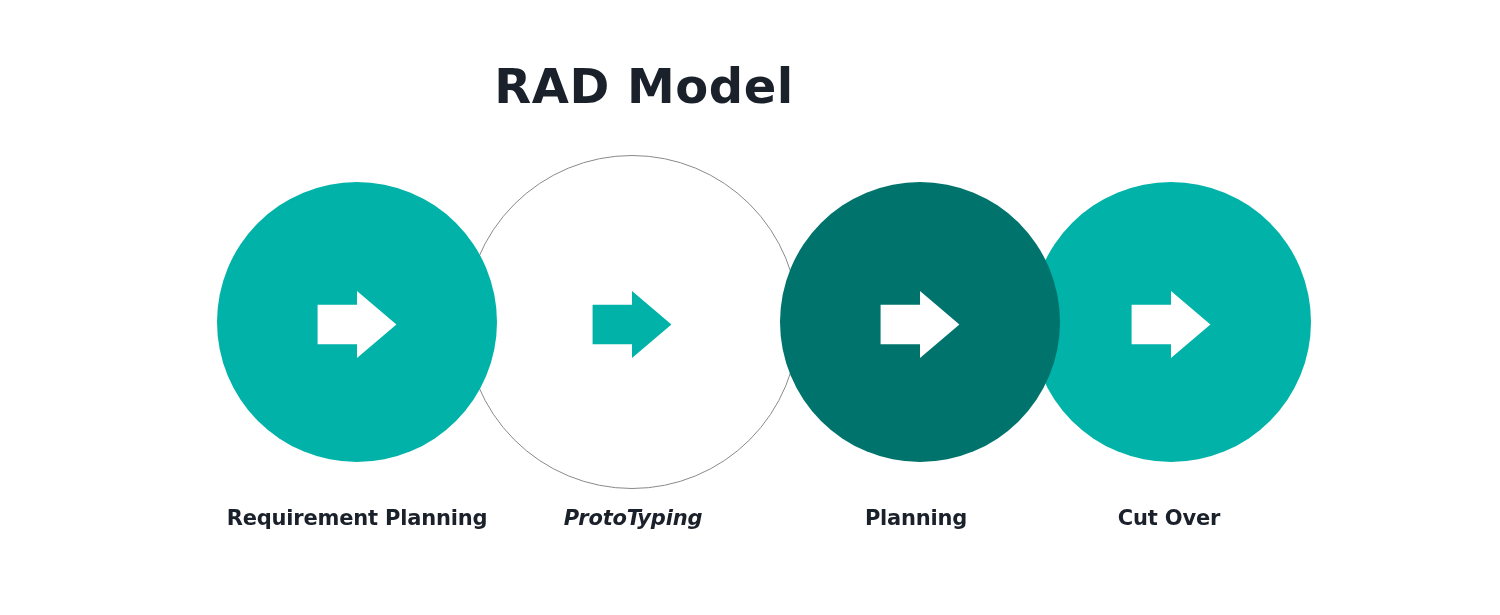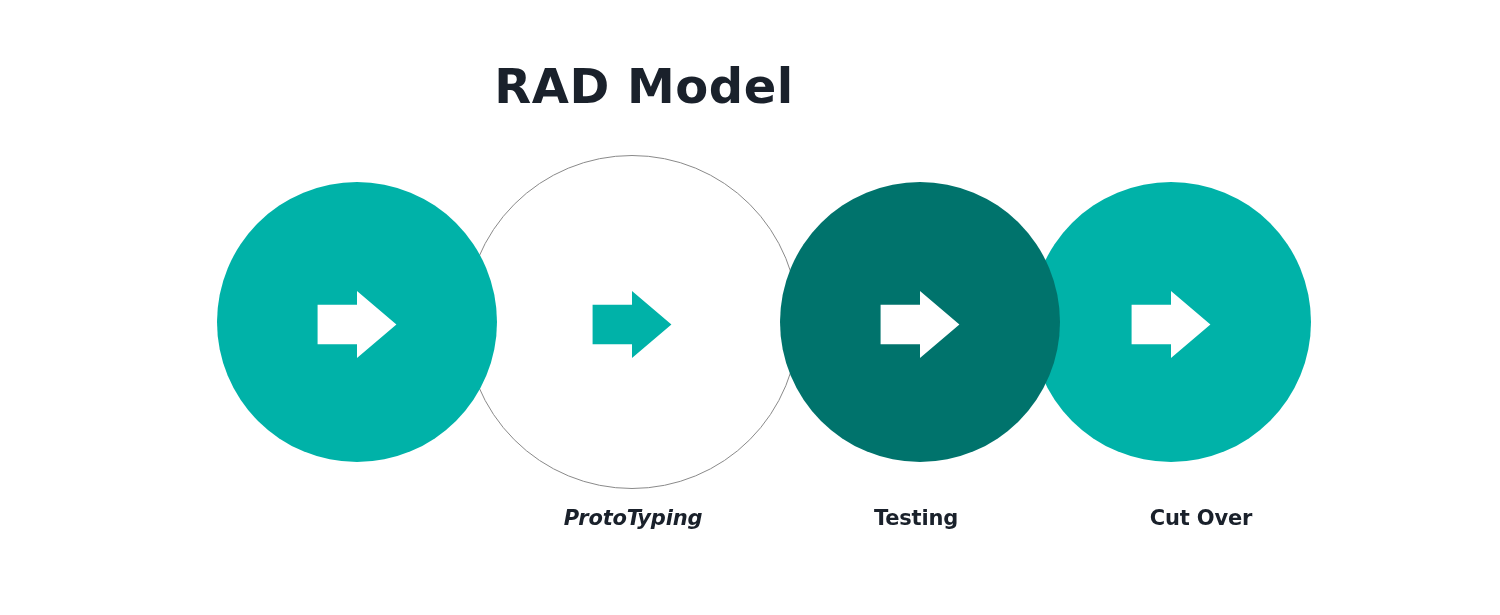--- a/index.html
+++ b/index.html
@@ -57,21 +57,21 @@
     font-size: 21px;
     font-weight: 700;
     letter-spacing: -0.2px;
     color: #1a212b;
     white-space: nowrap;
     z-index: 4;
   }
   .l1 { left: 357px; }
   .l2 { left: 633px; font-style: italic; }
   .l3 { left: 916px; }
-  .l4 { left: 1169px; margin-left: 32px; }
+  .l4 { left: 1169px; }
 </style>
 </head>
 <body>
 
 <div class="canvas">
 
   <h1 class="title">RAD Model</h1>
 
   <div class="circle c2" style="background-color: rgb(255, 255, 255);">
     <svg class="arrow" viewBox="0 0 80 68">
@@ -90,17 +90,18 @@
       <polygon points="0,14 40,14 40,0 80,34 40,68 40,54 0,54" fill="#FFFFFF"></polygon>
     </svg>
   </div>
 
   <div class="circle c3" style="background-color: rgb(0, 115, 108);">
     <svg class="arrow" viewBox="0 0 80 68">
       <polygon points="0,14 40,14 40,0 80,34 40,68 40,54 0,54" fill="#FFFFFF"></polygon>
     </svg>
   </div>
 
+  <div class="label l1">Requirement Planning</div>
   <div class="label l2">ProtoTyping</div>
-  <div class="label l3">Testing</div>
+  <div class="label l3">Planning</div>
   <div class="label l4">Cut Over</div>
 
 </div>
 
 </body></html>

